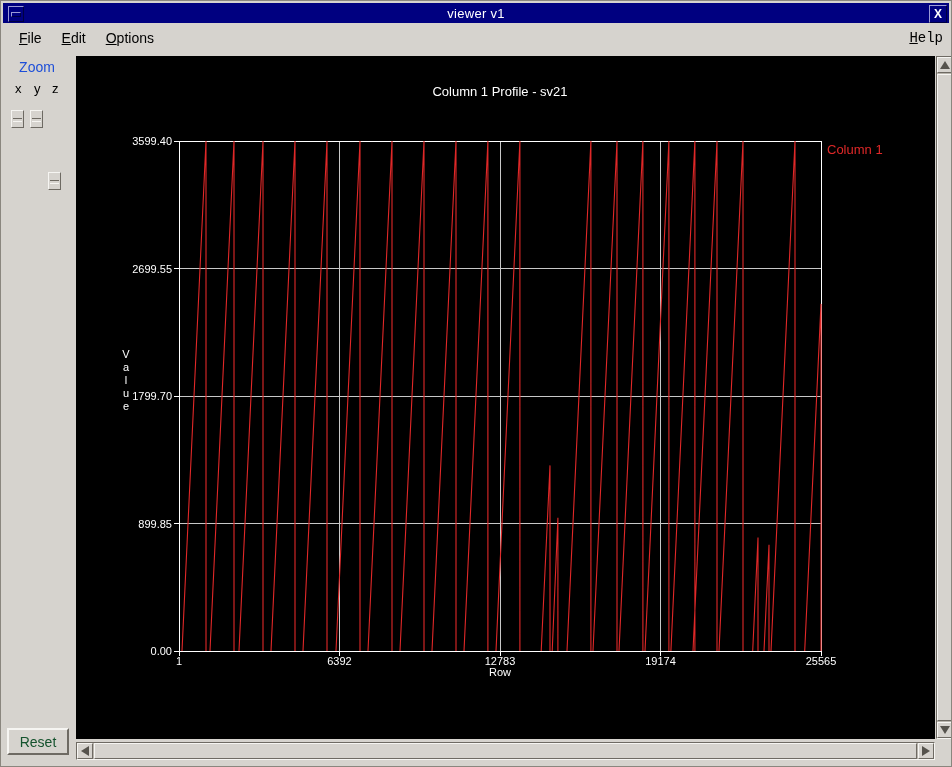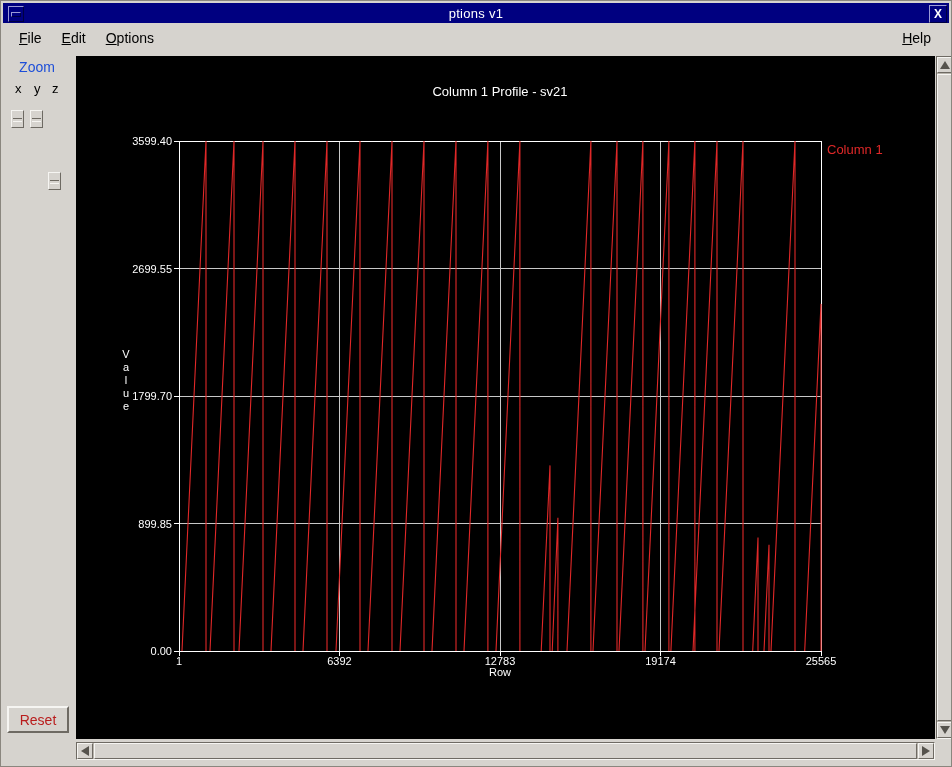--- a/index.html
+++ b/index.html
@@ -14,38 +14,38 @@
             border-top:1px solid #9b9bd6;border-left:1px solid #9b9bd6;border-right:1px solid #000042;border-bottom:1px solid #000042;}
   .title-text{flex:1;text-align:center;color:#ffffff;font-size:13px;letter-spacing:0.3px;}
   .close-btn{position:absolute;right:2px;top:2px;width:16px;height:16px;background:#000080;color:#ffffff;
              font-size:12px;font-weight:bold;display:flex;align-items:center;justify-content:center;
              border-top:1px solid #9b9bd6;border-left:1px solid #9b9bd6;border-right:1px solid #000042;border-bottom:1px solid #000042;}
 
   
   .menubar{position:absolute;left:0;top:23px;width:952px;height:27px;background:#d6d3ce;
            border-bottom:1px solid #a5a199;display:flex;align-items:center;font-size:14px;color:#000;}
   .menubar-left{display:flex;align-items:center;padding-left:8px;}
-  .menubar-right{margin-left:auto;display:flex;align-items:flex-start;padding-right:12px;}
+  .menubar-right{margin-left:auto;display:flex;align-items:flex-start;padding-right:0;font-family:Liberation Mono, monospace;}
   .menu-item{padding:3px 10px;white-space:nowrap;cursor:default;}
   .menu-item .mn{text-decoration:underline;}
 
   
   .content{position:absolute;left:0;top:50px;width:952px;height:717px;background:#d6d3ce;}
 
   
   .zoom-panel{position:absolute;left:0;top:0;width:75px;height:717px;background:#d6d3ce;}
   .zoom-title{position:absolute;left:0;top:8px;width:72px;text-align:center;font-size:14px;color:#1d4ed8;}
   .axis-label{position:absolute;top:30px;font-size:13px;color:#000;}
   .slider-thumb{position:absolute;width:13px;height:18px;background:#d6d3ce;box-sizing:border-box;
                 border-top:1px solid #f6f5f2;border-left:1px solid #f6f5f2;border-right:1px solid #6e6a63;border-bottom:1px solid #6e6a63;}
   .slider-thumb .groove{position:absolute;left:1px;right:1px;top:7px;height:2px;
                 border-top:1px solid #6e6a63;border-bottom:1px solid #f6f5f2;}
-  .reset-btn{position:absolute;left:6px;top:655px;width:62px;height:27px;background:#d6d3ce;box-sizing:border-box;
+  .reset-btn{position:absolute;left:6px;top:677px;width:62px;height:27px;background:#d6d3ce;box-sizing:border-box;
              border-top:2px solid #f6f5f2;border-left:2px solid #f6f5f2;border-right:2px solid #6e6a63;border-bottom:2px solid #6e6a63;
-             font-size:14px;color:#b91c1c;text-align:center;line-height:22px;font-family:"Liberation Sans",sans-serif;}
+             font-size:14px;color:#14532d;text-align:center;line-height:22px;font-family:"Liberation Sans",sans-serif;}
 
   
   .viewport{position:absolute;left:75px;top:5px;width:859px;height:683px;background:#000000;}
   svg text{font-family:"Liberation Sans",sans-serif;}
 
   
   .vscroll{position:absolute;left:935px;top:5px;width:17px;height:683px;background:#b7b3ab;box-sizing:border-box;
            border-left:1px solid #6e6a63;border-top:1px solid #6e6a63;border-right:1px solid #f6f5f2;border-bottom:1px solid #f6f5f2;}
   .hscroll{position:absolute;left:75px;top:691px;width:859px;height:18px;background:#b7b3ab;box-sizing:border-box;
            border-left:1px solid #6e6a63;border-top:1px solid #6e6a63;border-right:1px solid #f6f5f2;border-bottom:1px solid #f6f5f2;}
@@ -68,21 +68,21 @@
 </style>
 </head>
 <body>
 
 <div class="window">
 
   <div class="titlebar">
     <div class="menu-btn">
         <div class="bar"></div>
       </div>
-    <span class="title-text">ptions v1</span>
+    <span class="title-text">viewer v1</span>
     <div class="close-btn">X</div>
   </div>
 
   <div class="menubar">
     <div class="menubar-left">
         <div class="menu-item"><span class="mn">F</span>ile</div>
         <div class="menu-item"><span class="mn">E</span>dit</div>
         <div class="menu-item"><span class="mn">O</span>ptions</div>
       </div>
     <div class="menubar-right">

